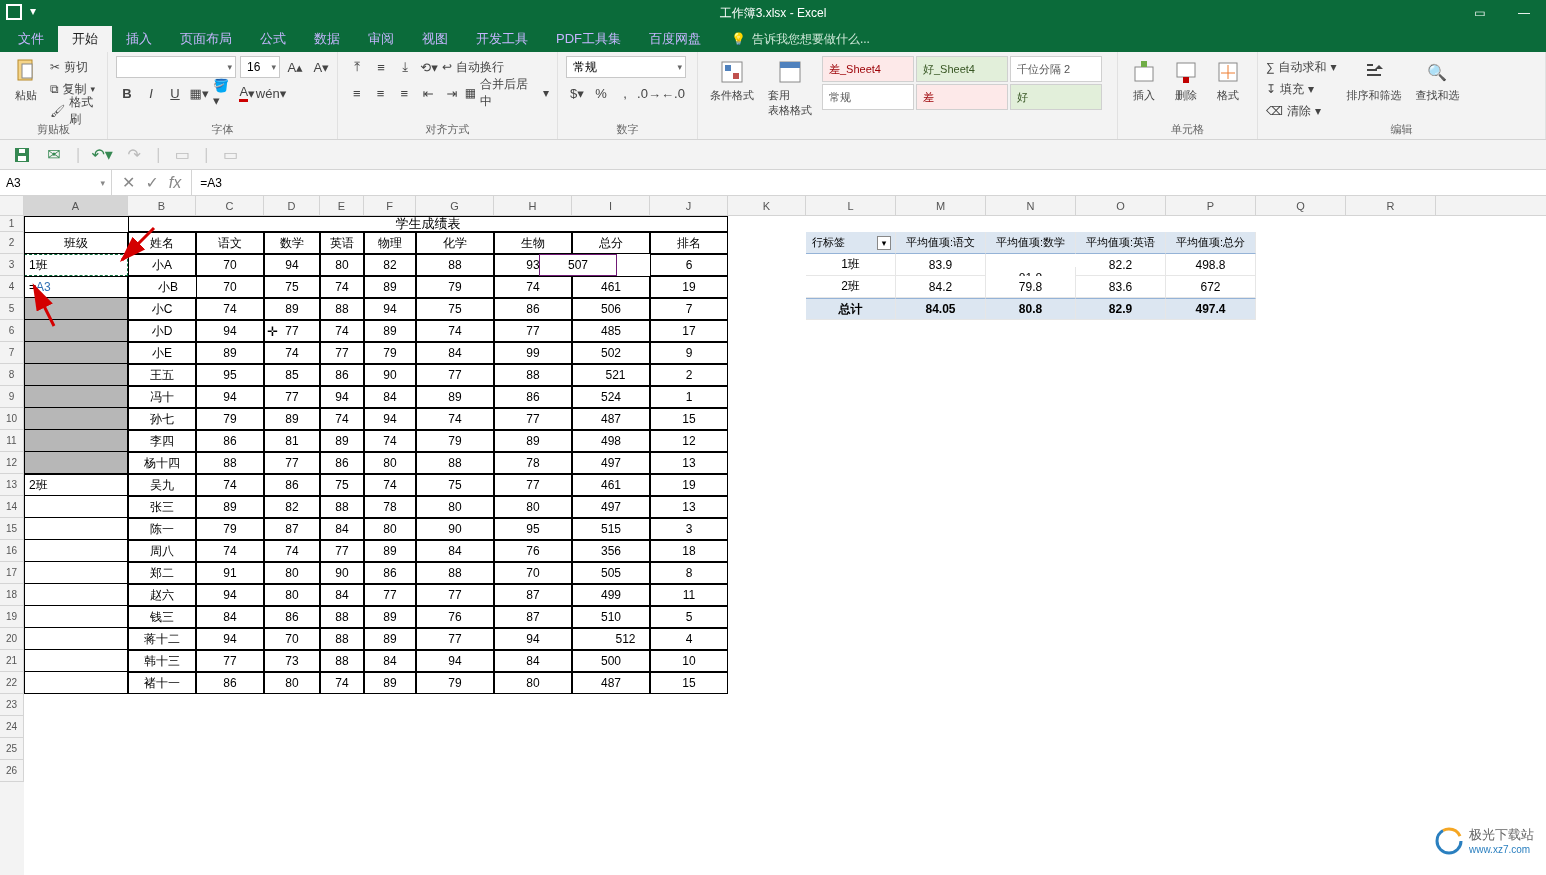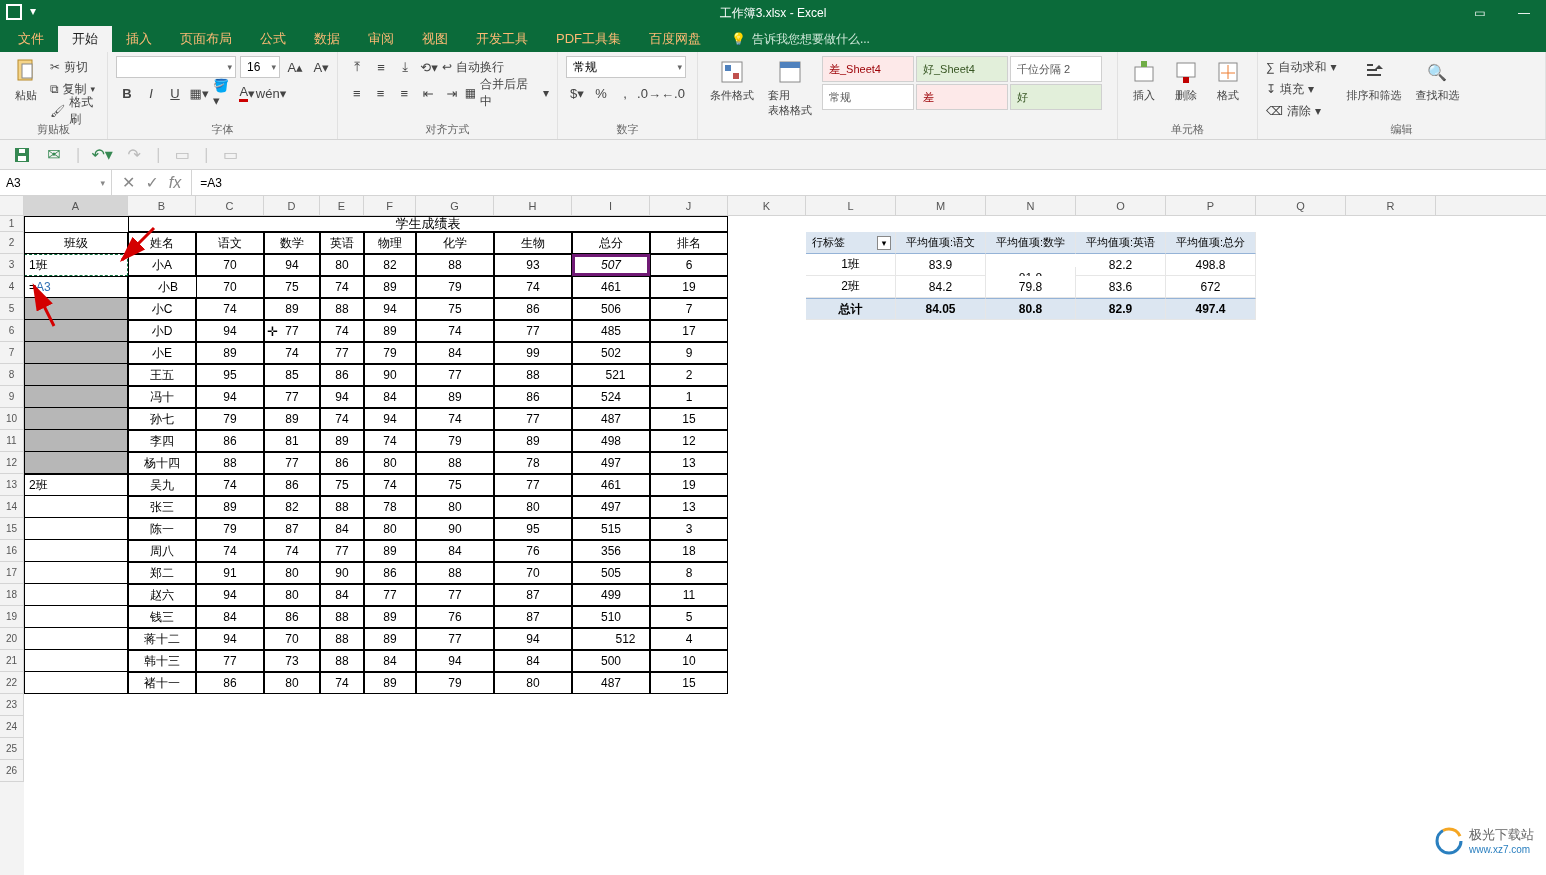--- a/index.html
+++ b/index.html
@@ -4,21 +4,21 @@
 <style>
   * { margin: 0; padding: 0; box-sizing: border-box; font-family: "Microsoft YaHei", "Segoe UI", sans-serif; }
   body { background: #fff; overflow: hidden; width: 1546px; height: 875px; position: relative; }
   
   .title-bar { height: 26px; background: #0b6b3a; display: flex; align-items: center; justify-content: center; color: #fff; font-size: 12px; position: relative; }
   .title-left { position: absolute; left: 6px; top: 4px; display: flex; gap: 8px; }
   .title-right { position: absolute; right: 0; top: 0; display: flex; }
   .title-right div { width: 44px; height: 26px; display:flex; align-items:center; justify-content:center; color:#fff; font-size:12px; }
   
   .menu-tabs { height: 26px; background: #0b6b3a; display: flex; align-items: stretch; padding-left: 4px; }
-  .menu-tab { padding: 0 14px; color: #fdba74; font-size: 13px; display:flex; align-items:center; cursor:pointer; }
+  .menu-tab { padding: 0 14px; color: #c4b5fd; font-size: 13px; display:flex; align-items:center; cursor:pointer; }
   .menu-tab.active { background: #f3f3f3; color: #222; }
   .tell-me { display:flex; align-items:center; color:#cfe8d8; font-size:12px; padding-left:16px; gap:6px;}
   
   .ribbon { height: 88px; background: #f3f3f3; border-bottom: 1px solid #d4d4d4; display:flex; }
   .group { border-right: 1px solid #e1e1e1; padding: 4px 8px 2px 8px; display:flex; flex-direction:column; justify-content:space-between; }
   .group-body { display:flex; gap:6px; align-items:flex-start; }
   .group-name { text-align:center; font-size:11px; color:#666; }
   .big-btn { display:flex; flex-direction:column; align-items:center; gap:2px; padding: 2px 4px; cursor:pointer; }
   .big-btn .ic { width:28px; height:28px; display:flex; align-items:center; justify-content:center; }
   .big-btn span.lbl { font-size:11px; color:#444; }
@@ -395,21 +395,21 @@
         <div class="cell" style="left: 0px; top: 412px; width: 104px; height: 22px;;border-right:1px solid #000;border-bottom:1px solid #000;"></div>
         <div class="cell" style="left: 0px; top: 434px; width: 104px; height: 22px;;border-right:1px solid #000;border-bottom:1px solid #000;"></div>
         <div class="cell" style="left: 0px; top: 456px; width: 104px; height: 22px;;border-right:1px solid #000;border-bottom:1px solid #000;"></div>
         <div class="cell" style="left: 104px; top: 38px; width: 68px; height: 22px;;border:1px solid #000;">小A</div>
         <div class="cell" style="left: 172px; top: 38px; width: 68px; height: 22px;;border:1px solid #000;">70</div>
         <div class="cell" style="left: 240px; top: 38px; width: 56px; height: 22px;;border:1px solid #000;">94</div>
         <div class="cell" style="left: 296px; top: 38px; width: 44px; height: 22px;;border:1px solid #000;">80</div>
         <div class="cell" style="left: 340px; top: 38px; width: 52px; height: 22px;;border:1px solid #000;">82</div>
         <div class="cell" style="left: 392px; top: 38px; width: 78px; height: 22px;;border:1px solid #000;">88</div>
         <div class="cell" style="left: 470px; top: 38px; width: 78px; height: 22px;;border:1px solid #000;">93</div>
-        <div class="cell" style="left: 548px; top: 38px; width: 78px; height: 22px;;border:3px solid #701a75;font-style:italic;">507</div>
+        <div class="cell" style="left: 515px; top: 38px; width: 78px; height: 22px;;border:1px solid #701a75;">507</div>
         <div class="cell" style="left: 626px; top: 38px; width: 78px; height: 22px;;border:1px solid #000;">6</div>
         <div class="cell" style="left: 104px; top: 60px; width: 80px; height: 22px;;border:1px solid #000;">小B</div>
         <div class="cell" style="left: 172px; top: 60px; width: 68px; height: 22px;;border:1px solid #000;">70</div>
         <div class="cell" style="left: 240px; top: 60px; width: 56px; height: 22px;;border:1px solid #000;">75</div>
         <div class="cell" style="left: 296px; top: 60px; width: 44px; height: 22px;;border:1px solid #000;">74</div>
         <div class="cell" style="left: 340px; top: 60px; width: 52px; height: 22px;;border:1px solid #000;">89</div>
         <div class="cell" style="left: 392px; top: 60px; width: 78px; height: 22px;;border:1px solid #000;">79</div>
         <div class="cell" style="left: 470px; top: 60px; width: 78px; height: 22px;;border:1px solid #000;">74</div>
         <div class="cell" style="left: 548px; top: 60px; width: 78px; height: 22px;;border:1px solid #000;">461</div>
         <div class="cell" style="left: 626px; top: 60px; width: 78px; height: 22px;;border:1px solid #000;">19</div>

